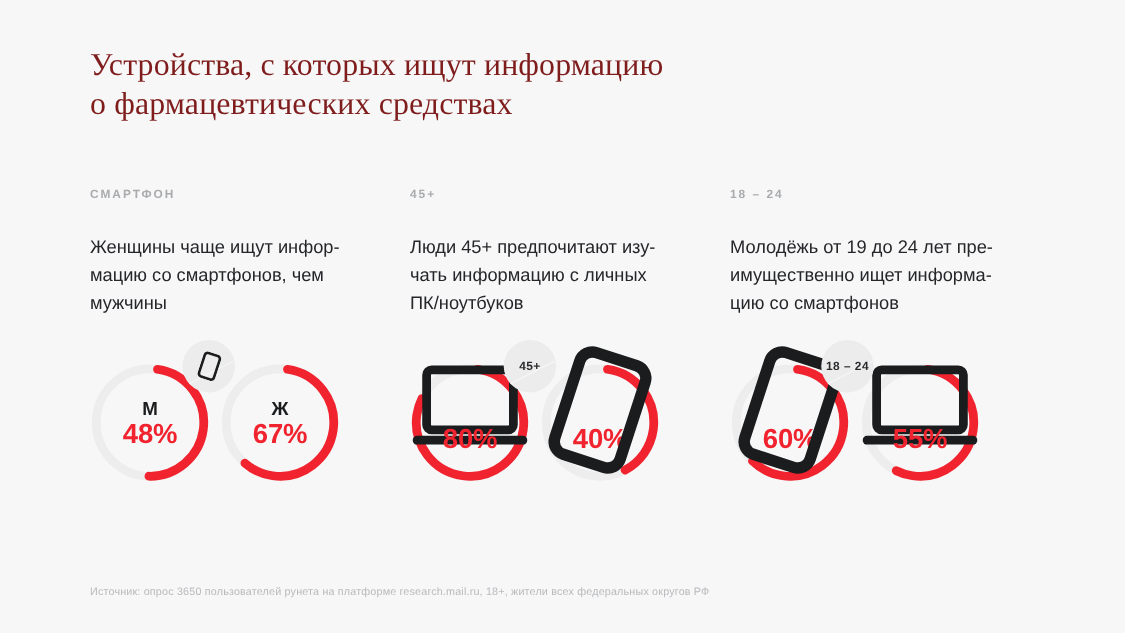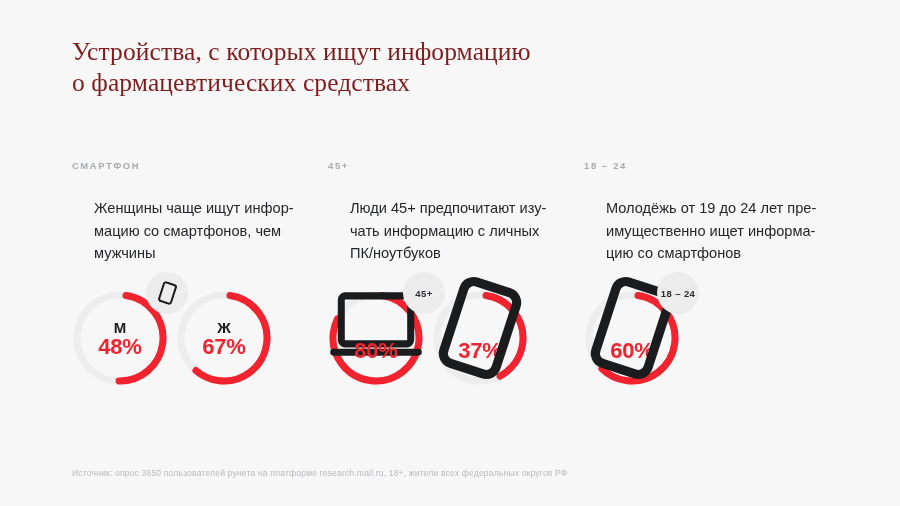--- a/index.html
+++ b/index.html
@@ -32,21 +32,21 @@
     line-height: 31px;
     color: #7f1d1d;
     letter-spacing: 0.1px;
   }
   .title-line { display: block; white-space: nowrap; }
 
   
   .columns {
     position: absolute;
     left: 72px;
-    top: 160px;
+    top: 150px;
     width: 780px;
     display: flex;
     gap: 0;
   }
   .column { width: 256px; }
 
   .col-kicker {
     font-size: 9.5px;
     font-weight: bold;
     letter-spacing: 1.6px;
@@ -54,21 +54,21 @@
     text-transform: uppercase;
     margin: 0 0 26px 0;
     white-space: nowrap;
   }
   .col-body {
     font-size: 14.6px;
     line-height: 22.5px;
     color: #25262a;
     width: 236px;
   }
-  .col-body span { display: block; white-space: nowrap; margin-left: 22px; }
+  .col-body span { display: block; white-space: nowrap; }
 
   
   .donut-rows {
     position: absolute;
     left: 72px;
     top: 290px;
     width: 790px;
     display: flex;
   }
   .donut-group {
@@ -273,21 +273,21 @@
           <svg viewBox="0 0 96 96">
             <circle cx="48" cy="48" r="43" fill="none" stroke="#ededed" stroke-width="7"></circle>
             <circle class="arc" cx="48" cy="48" r="43" fill="none" stroke="#f1232e" stroke-width="7" stroke-linecap="round" transform="rotate(-82 48 48)" stroke-dasharray="108.07078728348888 162.10618092523333"></circle>
           </svg>
           <div class="donut-center">
             <div class="donut-icon">
               <svg width="15" height="22" viewBox="0 0 15 22" transform="rotate(18)">
                 <rect x="1.2" y="1.2" width="12.6" height="19.6" rx="2.4" ry="2.4" fill="none" stroke="#1b1c1e" stroke-width="2.1"></rect>
               </svg>
             </div>
-            <div class="donut-value">37%</div>
+            <div class="donut-value">40%</div>
           </div>
         </div>
 
       </div>
 
       <div class="badge g2">
         <span class="badge-text">45+</span>
       </div>
     </div>
 
@@ -302,20 +302,35 @@
           <div class="donut-center">
             <div class="donut-icon">
               <svg width="15" height="22" viewBox="0 0 15 22" transform="rotate(18)">
                 <rect x="1.2" y="1.2" width="12.6" height="19.6" rx="2.4" ry="2.4" fill="none" stroke="#1b1c1e" stroke-width="2.1"></rect>
               </svg>
             </div>
             <div class="donut-value">60%</div>
           </div>
         </div>
 
+        <div class="donut">
+          <svg viewBox="0 0 96 96">
+            <circle cx="48" cy="48" r="43" fill="none" stroke="#ededed" stroke-width="7"></circle>
+            <circle class="arc" cx="48" cy="48" r="43" fill="none" stroke="#f1232e" stroke-width="7" stroke-linecap="round" transform="rotate(-82 48 48)" stroke-dasharray="148.59733251479722 121.57963569392498"></circle>
+          </svg>
+          <div class="donut-center">
+            <div class="donut-icon">
+              <svg width="26" height="20" viewBox="0 0 26 20">
+                <rect x="3.6" y="1.3" width="18.8" height="13" rx="1.1" ry="1.1" fill="none" stroke="#1b1c1e" stroke-width="1.9"></rect>
+                <rect x="0.6" y="15.6" width="24.8" height="1.9" rx="0.9" fill="#1b1c1e"></rect>
+              </svg>
+            </div>
+            <div class="donut-value">55%</div>
+          </div>
+        </div>
 
       </div>
 
       <div class="badge g3">
         <span class="badge-text">18 – 24</span>
       </div>
     </div>
 
   </div>
 

